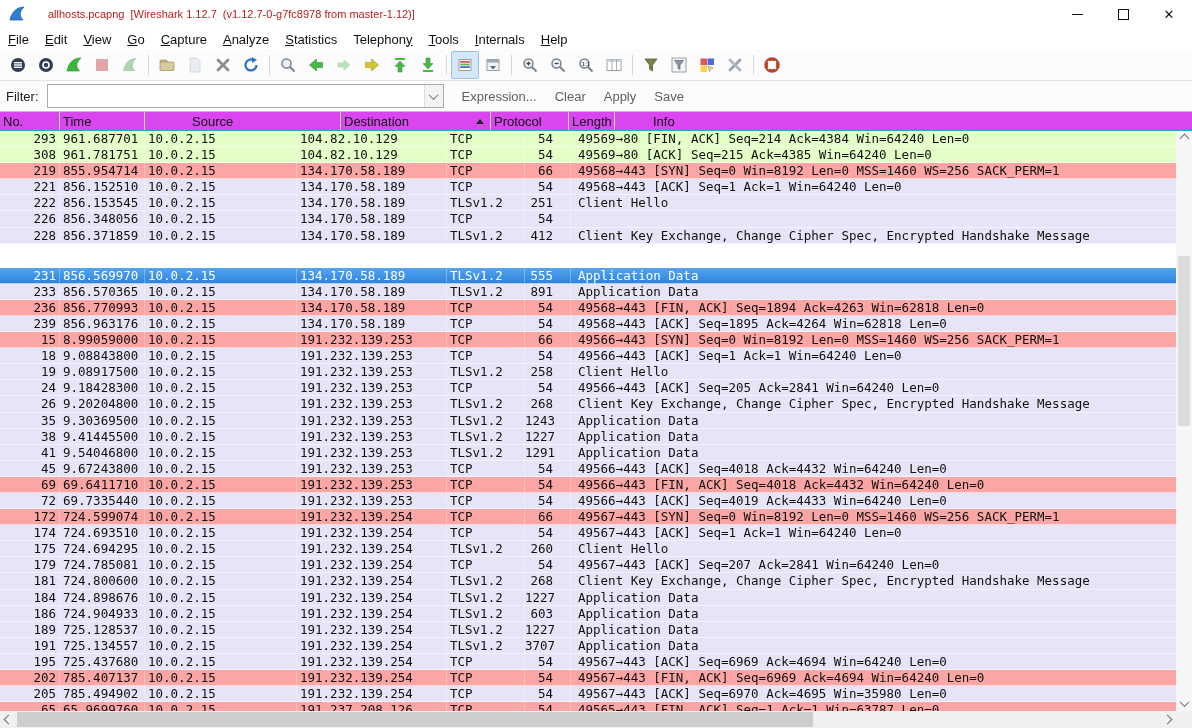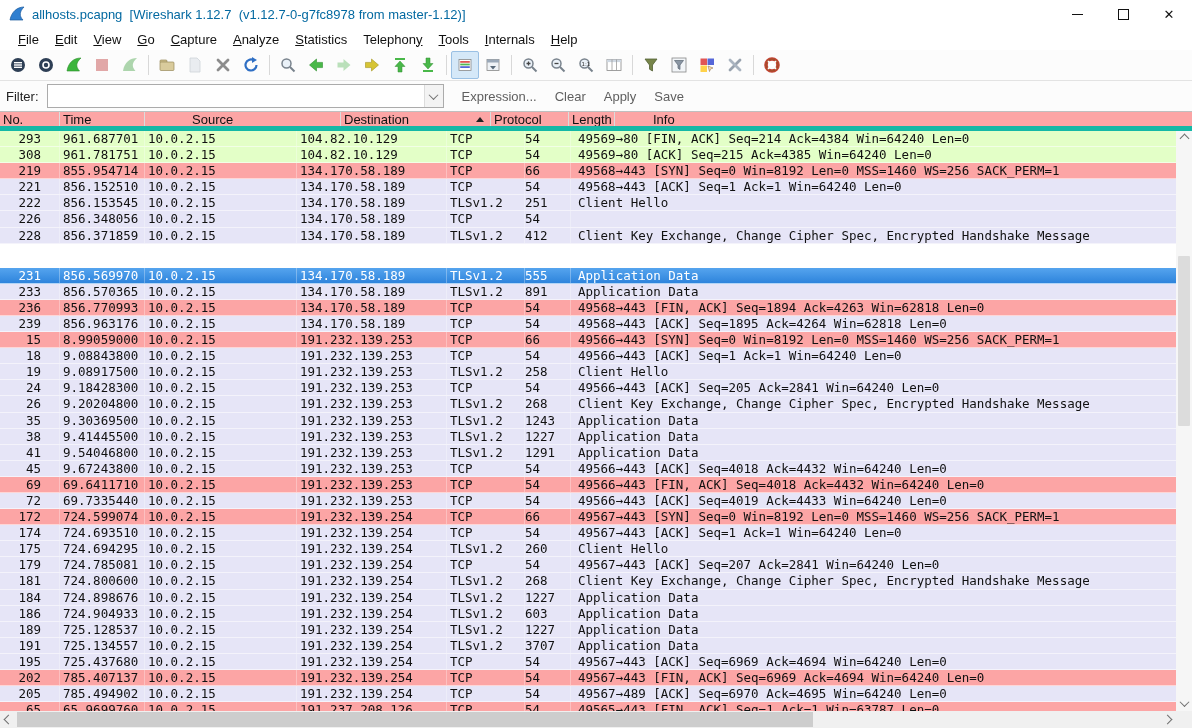--- a/index.html
+++ b/index.html
@@ -1,28 +1,28 @@
 <!DOCTYPE html>
 <html><head>
 <meta charset="utf-8">
 <style>
   html,body{margin:0;padding:0;background:#e8e8e8;}
   .win{position:relative;width:1192px;height:728px;background:#fff;overflow:hidden;
        font-family:"Liberation Sans","DejaVu Sans",sans-serif;font-size:13px;color:#111;}
   
   .titlebar{height:28px;display:flex;align-items:center;background:#fff;}
   .applogo{width:18px;height:18px;margin:0 6px 0 8px;flex:none;}
-  .title{white-space:pre;font-size:13px;color:#0369a1;}
+  .title{white-space:pre;font-size:11px;color:#b91c1c;margin-left:16px;}
   .wctrls{margin-left:auto;display:flex;height:28px;}
   .wbtn{width:46px;height:28px;display:flex;align-items:center;justify-content:center;cursor:default;}
   .glyph-min{width:11px;height:1px;background:#111;display:block;}
   .glyph-max{width:9px;height:9px;border:1px solid #111;display:block;}
   .glyph-close{font-size:13px;color:#111;line-height:1;}
   
-  .menubar{height:22px;display:flex;align-items:center;background:#fff;padding-left:10px;}
+  .menubar{height:22px;display:flex;align-items:center;background:#fff;padding-left:0;}
   .menu-item{padding:2px 8px;cursor:default;}
   .menu-item .u{text-decoration:underline;}
   
   .toolbar{height:31px;display:flex;align-items:center;background:#fcfcfc;
            border-bottom:1px solid #e3e3e3;padding-left:4px;box-sizing:border-box;}
   .tbtn{width:26px;height:26px;display:flex;align-items:center;justify-content:center;flex:none;
         border:1px solid transparent;border-radius:2px;}
   .tbtn.active{background:#d5e8f8;border:1px solid #9ac0e4;}
   .tbtn svg{display:block;}
   .tsep{width:1px;height:20px;background:#d8d8d8;margin:0 4px;flex:none;}
@@ -35,37 +35,37 @@
   .finput{flex:1;border:none;outline:none;height:100%;padding:0 4px;font-family:"Liberation Sans",sans-serif;font-size:13px;background:transparent;}
   .fdrop{width:18px;height:100%;background:#f3f3f3;border-left:1px solid #dcdcdc;display:flex;align-items:center;justify-content:center;}
   .fbtn{color:#5f5f5f;margin-left:18px;cursor:default;}
   .fbtn:first-of-type{margin-left:12px;}
   .chev{display:inline-block;width:6px;height:6px;border-left:1.6px solid #707070;border-bottom:1.6px solid #707070;}
   .chev.down{transform:rotate(-45deg) translate(1px,-1px);}
   .chev.up{transform:rotate(135deg);}
   .chev.left{transform:rotate(45deg);}
   .chev.right{transform:rotate(225deg);}
   
-  .phdr{height:19px;display:flex;background:#fca5a5;border-bottom:5px solid #14b8a6;box-sizing:border-box;}
+  .phdr{height:19px;display:flex;background:#d946ef;border-bottom:1px solid #14b8a6;box-sizing:border-box;}
   .hcell{display:flex;align-items:center;box-sizing:border-box;border-right:1px solid #dcdcdc;
          padding-left:3px;font-size:13px;color:#111;overflow:hidden;white-space:nowrap;}
   .hcell:last-child{border-right:none;flex:1;margin-left:35px;}
   .sortarrow{width:0;height:0;border-left:4px solid transparent;border-right:4px solid transparent;
              border-bottom:5px solid #222;margin-left:auto;margin-right:6px;flex:none;}
   .plist{position:relative;height:580px;overflow:hidden;background:#fff;}
   .prow{display:flex;height:16.1px;box-sizing:border-box;border-bottom:1px solid rgba(255,255,255,.55);
         font-family:"DejaVu Sans Mono","Liberation Mono",monospace;font-size:12.5px;line-height:15px;
         white-space:nowrap;width:1176px;}
   .pcell{box-sizing:border-box;overflow:hidden;flex:none;border-right:1px solid rgba(255,255,255,.30);}
-  .c-no   {width:60px;text-align:right;padding-right:18px;}
+  .c-no   {width:60px;text-align:right;padding-right:3px;}
   .c-time {width:85px;padding-left:3px;}
   .c-src  {width:152px;padding-left:3px;}
   .c-dst  {width:150px;padding-left:3px;}
   .c-proto{width:78px;padding-left:3px;}
-  .c-len  {width:46px;padding-right:17px;}
+  .c-len  {width:46px;text-align:right;padding-right:17px;}
   .c-info {flex:1;padding-left:7px;border-right:none;}
   .row-green{background:#e3ffc7;}
   .row-lavender{background:#e6e5f7;}
   .row-gray{background:#fca5a5;}
   .row-selected{background:linear-gradient(180deg,#55a4ee,#2e84dc);color:#fff;margin-top:24px;}
   
   .w0{width:60px;} .w1{width:85px;} .w2{width:152px;margin-left:44px;} .w3{width:150px;} .w4{width:78px;} .w5{width:46px;}
   
   .vscroll{position:absolute;top:0;right:0;width:16px;height:100%;background:#f6f6f6;display:flex;flex-direction:column;align-items:center;}
   .varrow{height:15px;width:16px;display:flex;align-items:center;justify-content:center;flex:none;}
@@ -622,21 +622,21 @@
           <span class="pcell c-len">54</span>
           <span class="pcell c-info">49567→443 [FIN, ACK] Seq=6969 Ack=4694 Win=64240 Len=0</span>
         </div>
         <div class="prow row-lavender">
           <span class="pcell c-no">205</span>
           <span class="pcell c-time">785.494902</span>
           <span class="pcell c-src">10.0.2.15</span>
           <span class="pcell c-dst">191.232.139.254</span>
           <span class="pcell c-proto">TCP</span>
           <span class="pcell c-len">54</span>
-          <span class="pcell c-info">49567→489 [ACK] Seq=6970 Ack=4695 Win=64240 Len=0</span>
+          <span class="pcell c-info">49567→443 [ACK] Seq=6970 Ack=4695 Win=35980 Len=0</span>
         </div>
         <div class="prow row-gray">
           <span class="pcell c-no">65</span>
           <span class="pcell c-time">65.9699760</span>
           <span class="pcell c-src">10.0.2.15</span>
           <span class="pcell c-dst">191.237.208.126</span>
           <span class="pcell c-proto">TCP</span>
           <span class="pcell c-len">54</span>
           <span class="pcell c-info">49565→443 [FIN, ACK] Seq=1 Ack=1 Win=63787 Len=0</span>
         </div>

